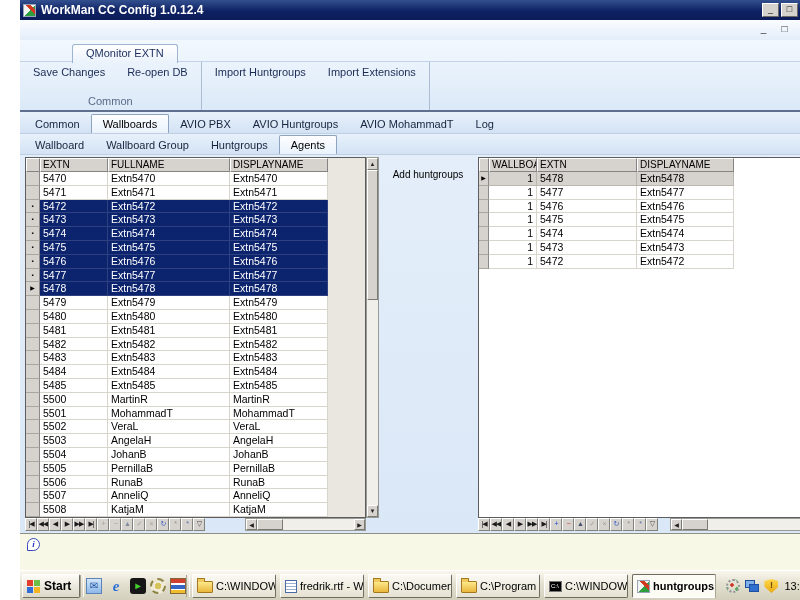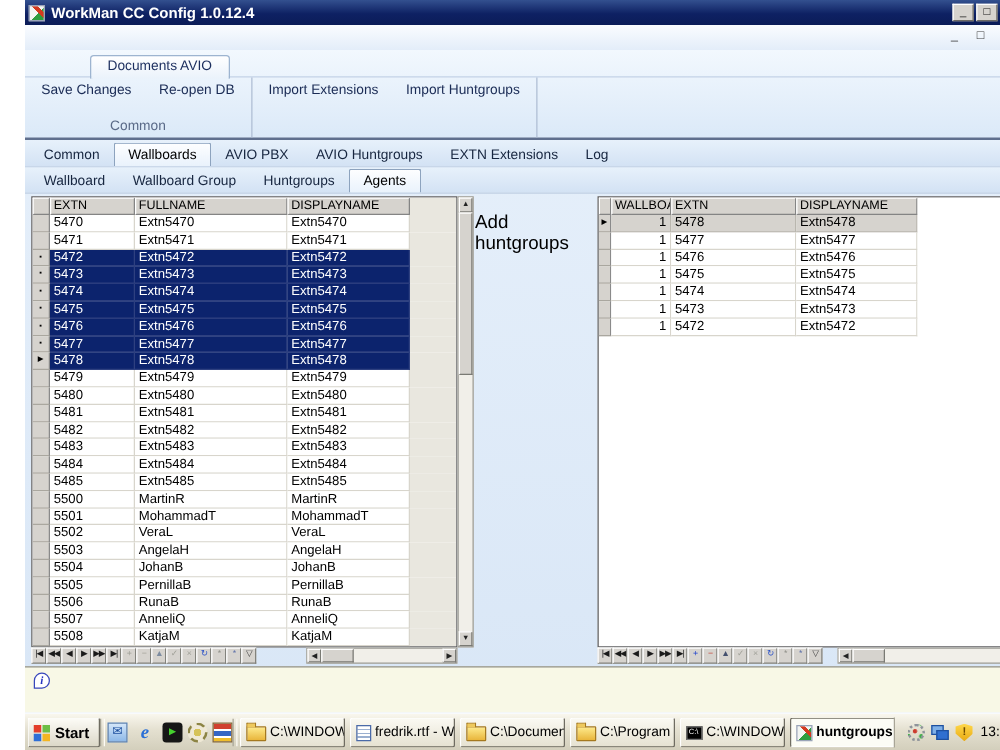--- a/index.html
+++ b/index.html
@@ -50,21 +50,21 @@
   .grow.sel .gcell{background:#0c236d;color:#fff;border-color:#2e4080;}
   .grow.gray .gcell{background:#d6d3ce;border-color:#b9b6ae;}
   .gfill{flex:1 1 auto !important;border:none;}
   #leftgrid .gfill{background:#e9e7df;}
   #rightgrid .gfill{background:#fff;}
   .ghcell.gfill{background:#d6d3ce;}
   #leftgrid .c0{width:14px;} #leftgrid .c1{width:68px;} #leftgrid .c2{width:122px;} #leftgrid .c3{width:98px;}
   #rightgrid .c0{width:10px;} #rightgrid .c1{width:48px;} #rightgrid .c2{width:100px;} #rightgrid .c3{width:97px;}
   .num{text-align:right;}
 
-  .addlabel{position:absolute;left:360px;top:14px;width:96px;font-size:15px;color:#000;}
+  .addlabel{position:absolute;left:360px;top:14px;width:96px;text-align:center;font-size:10px;color:#000;}
 
   
   .vscroll{position:absolute;left:346px;top:2px;width:13px;height:361px;box-sizing:border-box;background:#f1efe9;border:1px solid #9a9a94;}
   .sbtn{box-sizing:border-box;background:#d6d3ce;border:1px solid;border-color:#fff #7a7a74 #7a7a74 #fff;font-size:6px;text-align:center;color:#222;}
   .vscroll .sbtn{width:11px;height:12px;line-height:11px;}
   .vscroll .dn{position:absolute;bottom:0;left:0;}
   .vthumb{position:absolute;left:0;top:12px;width:11px;height:130px;box-sizing:border-box;background:#d6d3ce;border:1px solid;border-color:#fff #7a7a74 #7a7a74 #fff;}
 
   
   .nav{position:absolute;height:13px;display:flex;}
@@ -127,44 +127,44 @@
 
   <div class="mdibar">
     <div class="mdibtns" id="mdibtns">
         <div class="mdibtn">_</div>
         <div class="mdibtn">□</div>
         <div class="mdibtn">×</div>
       </div>
   </div>
 
   <div class="ribbon">
-    <div class="ribbon-tab">Documents AVIO</div>
+    <div class="ribbon-tab">QMonitor EXTN</div>
     <div class="ribbon-body" id="ribbon-groups">
         <div class="rgroup">
           <div class="rgroup-btns">
             <div class="rbtn">Save Changes</div>
             <div class="rbtn">Re-open DB</div>
           </div>
           <div class="rgroup-cap">Common</div>
         </div>
         <div class="rgroup">
           <div class="rgroup-btns">
+            <div class="rbtn">Import Huntgroups</div>
             <div class="rbtn">Import Extensions</div>
-            <div class="rbtn">Import Huntgroups</div>
           </div>
         </div>
       </div>
   </div>
 
   <div class="tabs1" id="main-tabs">
       <div class="tab">Common</div>
       <div class="tab sel">Wallboards</div>
       <div class="tab">AVIO PBX</div>
       <div class="tab">AVIO Huntgroups</div>
-      <div class="tab">EXTN Extensions</div>
+      <div class="tab">AVIO MohammadT</div>
       <div class="tab">Log</div>
     </div>
   <div class="tabs2" id="sub-tabs">
       <div class="tab">Wallboard</div>
       <div class="tab">Wallboard Group</div>
       <div class="tab">Huntgroups</div>
       <div class="tab sel">Agents</div>
     </div>
 
   <div class="content">

